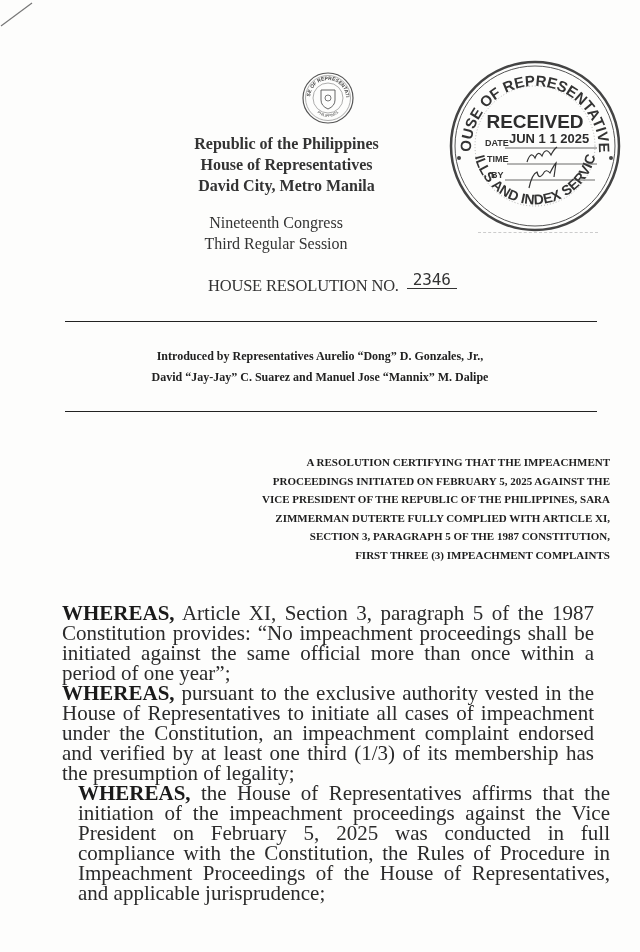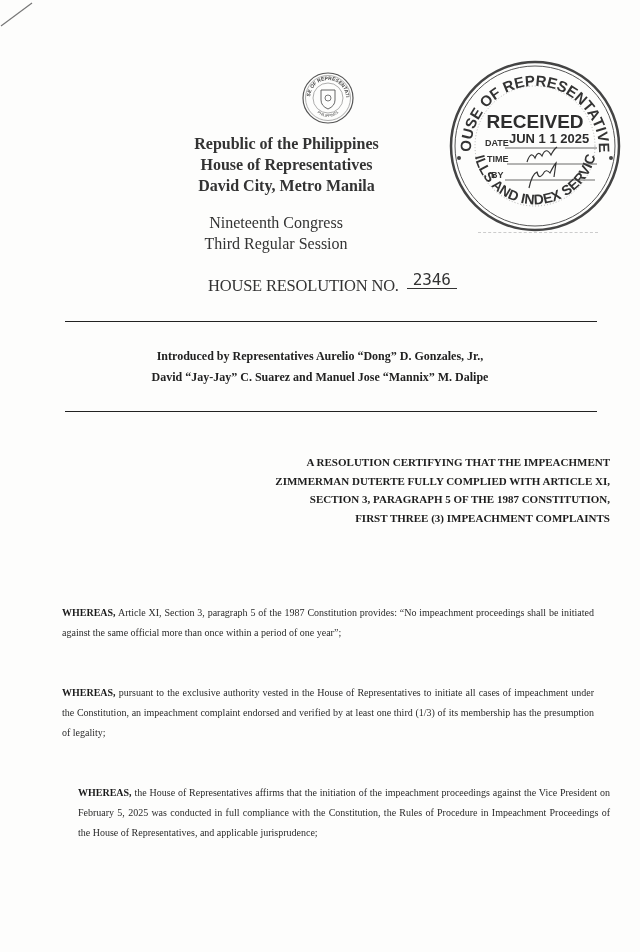--- a/index.html
+++ b/index.html
@@ -17,21 +17,21 @@
   .resno { left: 208px; top: 276px; font-size: 16.5px; color: #333; letter-spacing: -0.2px; }
   .resno-num {
     display: inline-block; width: 50px; border-bottom: 1px solid #333; text-align: center;
     font-family: "DejaVu Sans Mono", monospace; font-size: 16px; margin-left: 4px; position: relative; top: -6px; line-height: 16px; 
   }
   .rule { left: 65px; width: 532px; height: 0; border-top: 1.6px solid #222; }
   .rule1 { top: 321px; }
   .rule2 { top: 411px; }
   .intro { left: 40px; width: 560px; top: 346px; text-align: center; font-weight: bold; font-size: 12px; line-height: 21px; color: #222; }
   .title { left: 40px; width: 570px; top: 453px; text-align: right; font-weight: bold; font-size: 11px; line-height: 18.5px; color: #1d1d1d; }
-  .para { left: 62px; width: 532px; font-size: 10px; line-height: 20px; text-align: justify; color: #2b2b2b; }
+  .para { left: 62px; width: 532px; font-size: 21px; line-height: 20px; text-align: justify; color: #2b2b2b; }
   .para b { color: #1a1a1a; }
   .p1 { top: 603px; }
   .p2 { top: 683px; }
   .p3 { top: 783px; margin-left: 16px; }
   .stamp { left: 447px; top: 58px; width: 176px; height: 176px; }
   .stamp-underline { left: 478px; top: 232px; width: 120px; border-top: 1px dashed #ccc; }
 </style>
 </head>
 <body>
 
@@ -106,20 +106,22 @@
 
 <div class="abs intro">
   <div>Introduced by Representatives Aurelio “Dong” D. Gonzales, Jr.,</div>
   <div>David “Jay-Jay” C. Suarez and Manuel Jose “Mannix” M. Dalipe</div>
 </div>
 
 <div class="abs rule rule2"></div>
 
 <div class="abs title">
   <div>A RESOLUTION CERTIFYING THAT THE IMPEACHMENT</div>
+  <div>PROCEEDINGS INITIATED ON FEBRUARY 5, 2025 AGAINST THE</div>
+  <div>VICE PRESIDENT OF THE REPUBLIC OF THE PHILIPPINES, SARA</div>
   <div>ZIMMERMAN DUTERTE FULLY COMPLIED WITH ARTICLE XI,</div>
   <div>SECTION 3, PARAGRAPH 5 OF THE 1987 CONSTITUTION,</div>
   <div>FIRST THREE (3) IMPEACHMENT COMPLAINTS</div>
 </div>
 
 <div class="abs para p1"><b>WHEREAS,</b><span> Article XI, Section 3, paragraph 5 of the 1987 Constitution provides: “No impeachment proceedings shall be initiated against the same official more than once within a period of one year”;</span></div>
 
 <div class="abs para p2"><b>WHEREAS,</b><span> pursuant to the exclusive authority vested in the House of Representatives to initiate all cases of impeachment under the Constitution, an impeachment complaint endorsed and verified by at least one third (1/3) of its membership has the presumption of legality;</span></div>
 
 <div class="abs para p3"><b>WHEREAS,</b><span> the House of Representatives affirms that the initiation of the impeachment proceedings against the Vice President on February 5, 2025 was conducted in full compliance with the Constitution, the Rules of Procedure in Impeachment Proceedings of the House of Representatives, and applicable jurisprudence;</span></div>

